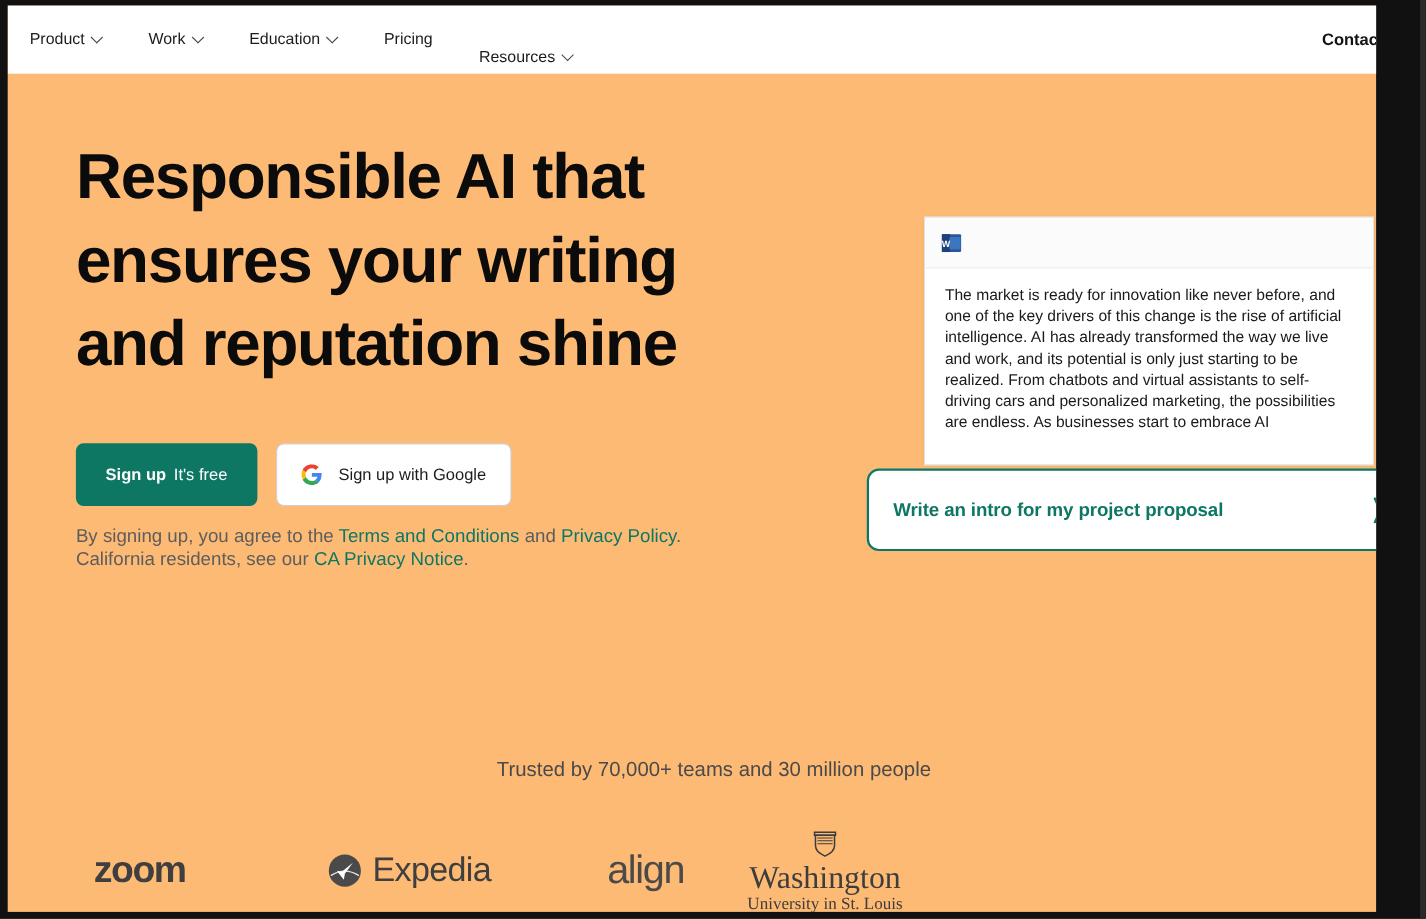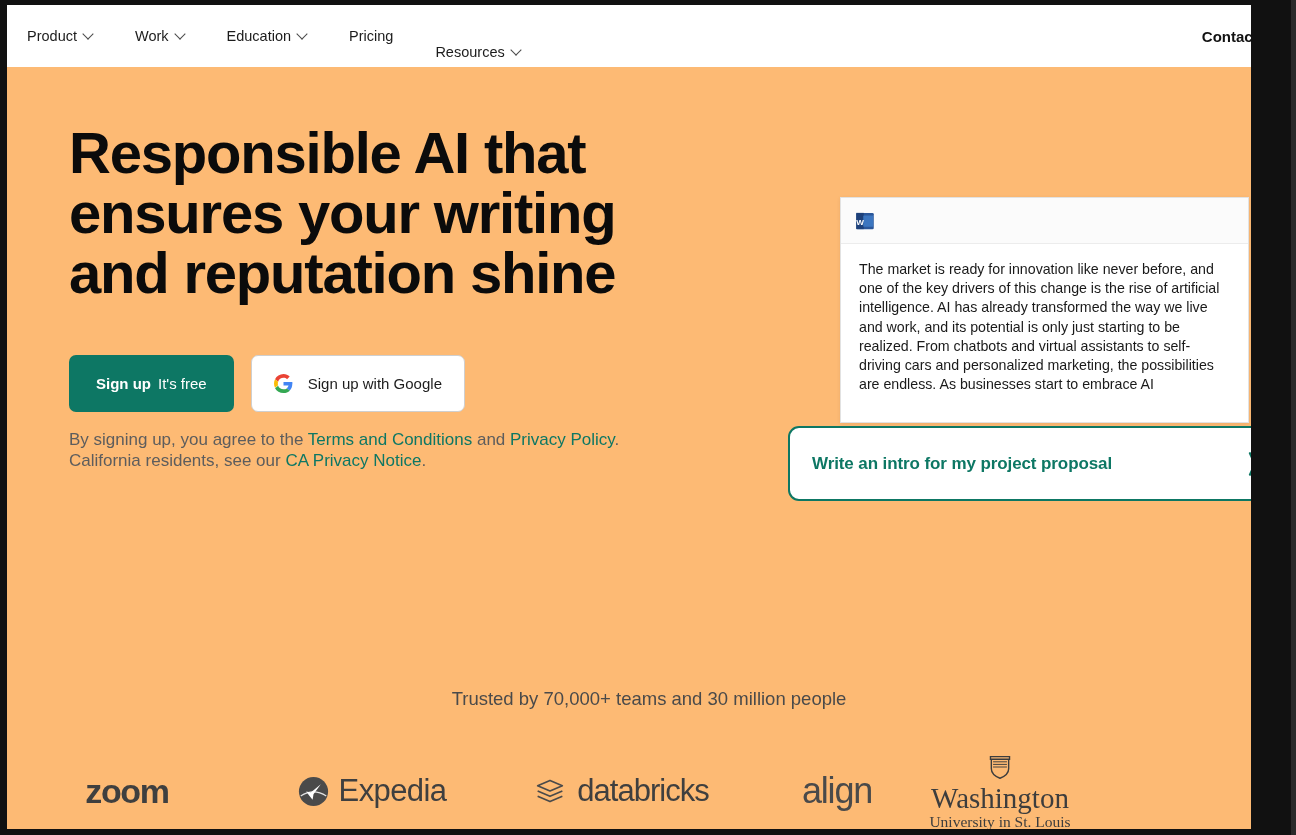--- a/index.html
+++ b/index.html
@@ -101,21 +101,21 @@
 
   
   .hero-left {
     position: absolute;
     left: 62px;
     top: 118px;
     width: 640px;
   }
   h1.headline {
     font-size: 58px;
-    line-height: 60px;
+    line-height: 76px;
     font-weight: bold;
     letter-spacing: -1.2px;
     color: #0b0b0b;
   }
   .subcopy {
     margin-top: 48px;
     font-size: 18.5px;
     line-height: 30px;
     color: #1f1f1f;
     width: 625px;
@@ -378,28 +378,20 @@
 
       <div class="logo-cell logo-exp">
         <svg viewBox="0 0 34 34" width="31" height="31">
           <circle cx="17" cy="17" r="16" fill="#4a4a4a"></circle>
           <path d="M25 9 L14 18 L9 17 L12 21 L16 26 L17 20 Z" fill="#ffffff"></path>
           <path d="M3 22 Q17 13 31 22" stroke="#ffffff" stroke-width="1.4" fill="none" opacity="0.85"></path>
         </svg>
         <span>Expedia</span>
       </div>
 
-      <div class="logo-cell logo-db">
-        <svg viewBox="0 0 34 34" width="30" height="30">
-          <path d="M17 5 L31 11 L17 17 L3 11 Z" fill="none" stroke="#4a4a4a" stroke-width="1.9" stroke-linejoin="round"></path>
-          <path d="M3 17 L17 23 L31 17" fill="none" stroke="#4a4a4a" stroke-width="1.9" stroke-linejoin="round"></path>
-          <path d="M3 23 L17 29 L31 23" fill="none" stroke="#4a4a4a" stroke-width="1.9" stroke-linejoin="round"></path>
-        </svg>
-        <span>databricks</span>
-      </div>
 
 
       <div class="logo-cell logo-align">
         <span>align</span>
       </div>
 
       <div class="logo-cell logo-wustl">
         <svg viewBox="0 0 30 34" width="26" height="30" style="margin-bottom:1px;">
           <path d="M4 5 h22 v3 h-22 z" fill="none" stroke="#3d3d3d" stroke-width="1.6"></path>
           <path d="M5 8 v11 q0 7 10 11 q10 -4 10 -11 v-11" fill="none" stroke="#3d3d3d" stroke-width="1.6"></path>

